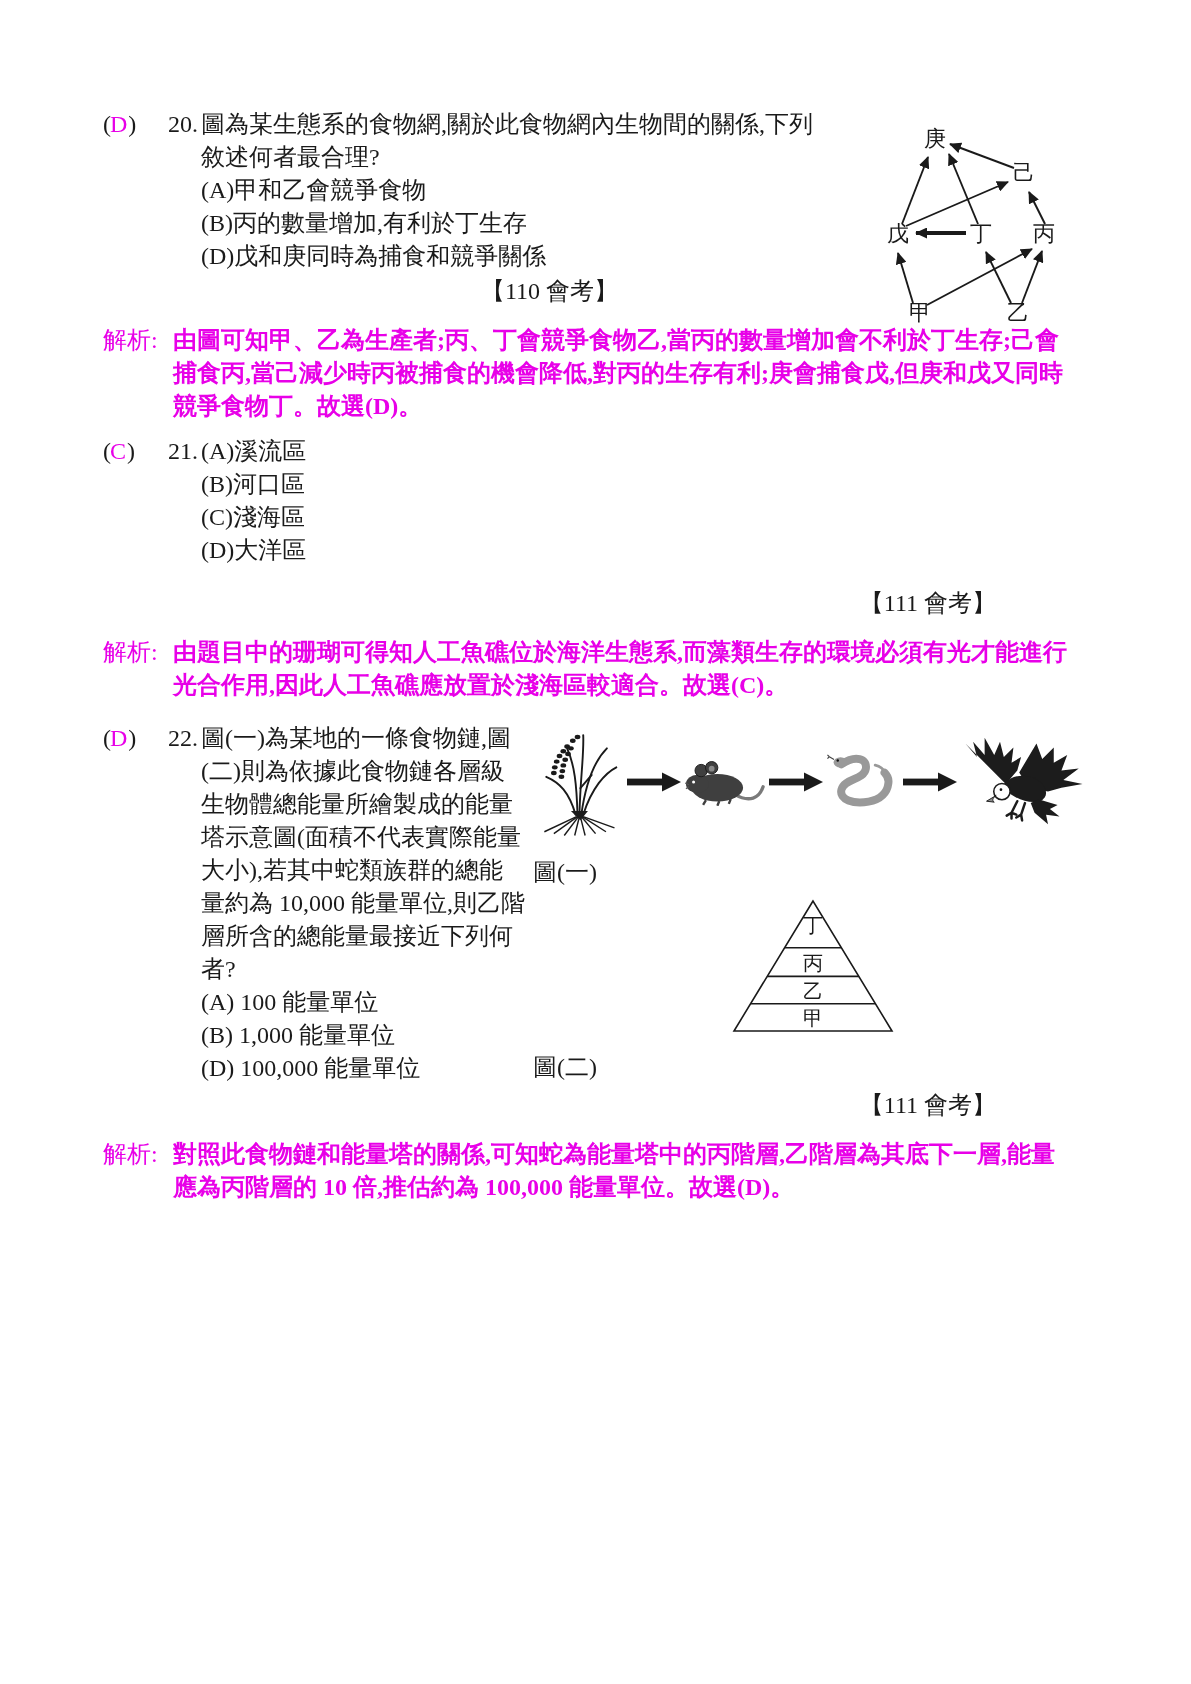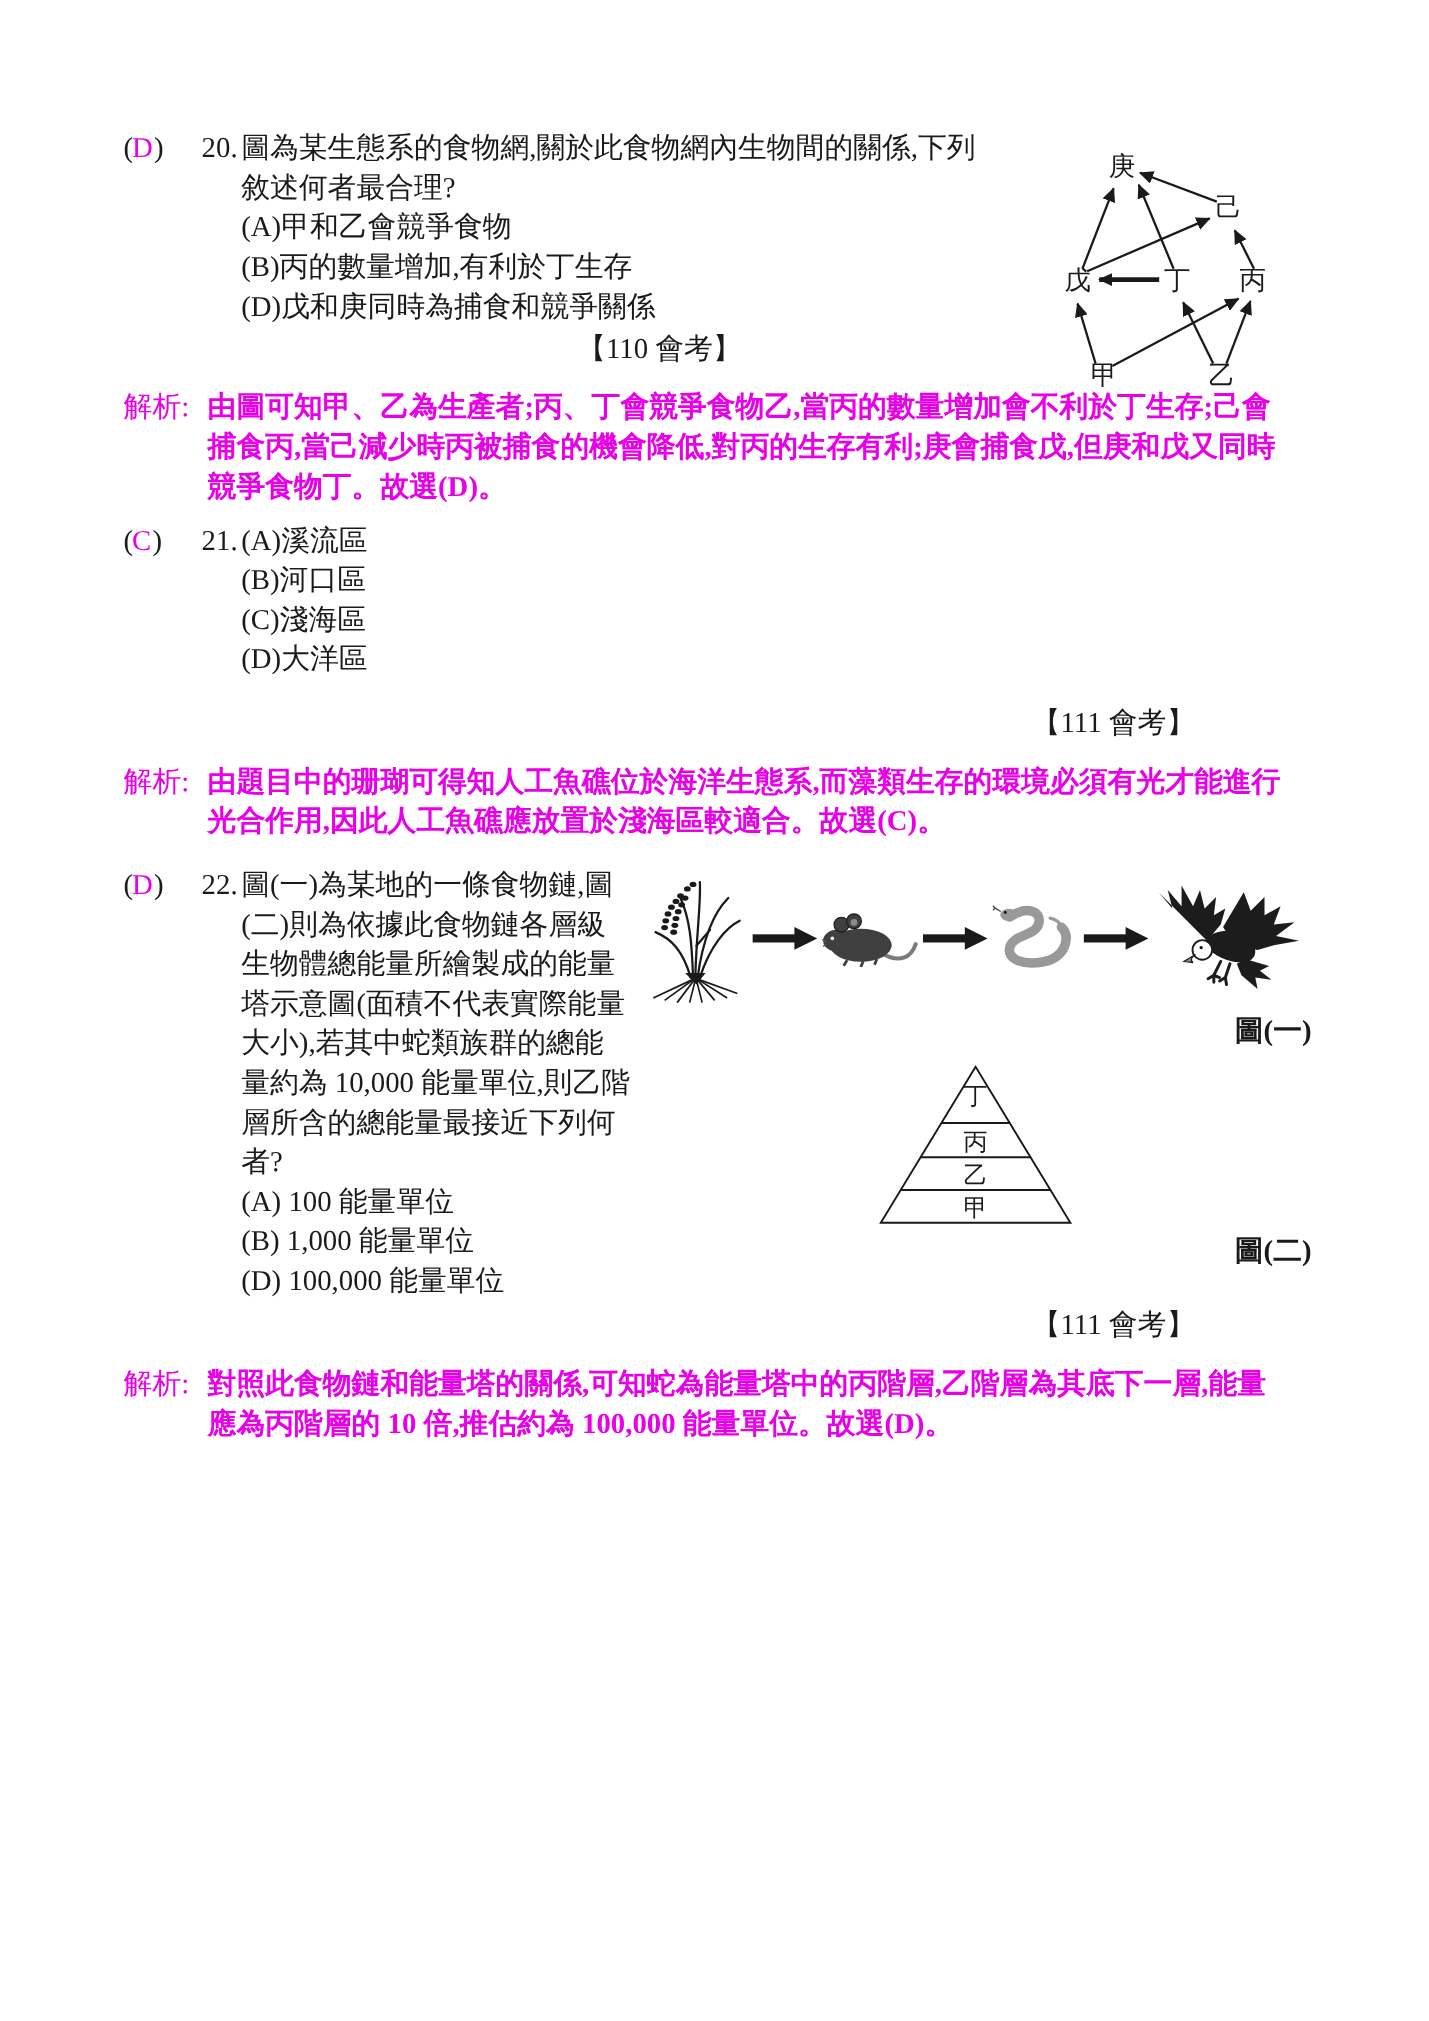--- a/index.html
+++ b/index.html
@@ -26,21 +26,21 @@
   .q21{margin-top:12px;}
   .q21 .source{margin-top:20px;}
   .q22{margin-top:20px;}
   .q22 .source{margin-top:4px;}
   .analysis{display:flex; color:var(--accent); margin-top:16px;}
   .alabel{flex:0 0 70px; white-space:nowrap;}
   .abody{max-width:901px; word-break:break-all;font-weight:bold;}
   .foodweb{position:absolute; left:725px; top:-8px;}
   .fig{position:absolute; left:430px; top:0; width:560px;}
   .chain{display:flex; align-items:center; gap:4px; height:120px;}
-  .figcap{text-align:right; margin-top:2px;font-weight:bold;}
+  .figcap{text-align:left; margin-top:14px;}
   #pyramid{display:block; margin:8px auto 0;}
   .ic{flex:0 0 auto;}
 </style>
 </head>
 <body>
 
 <div class="page">
 
   <section class="q q20">
     <div class="qrow">

